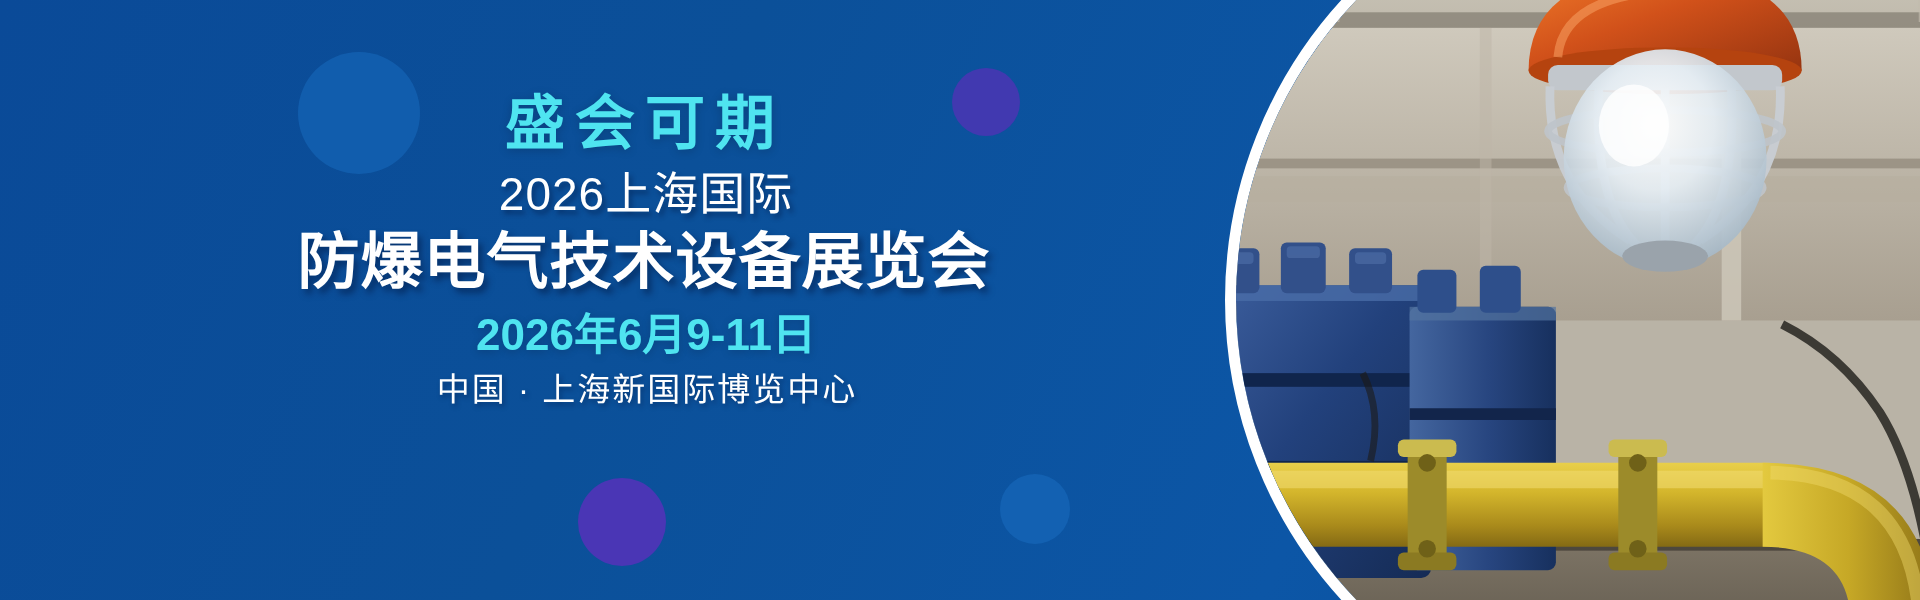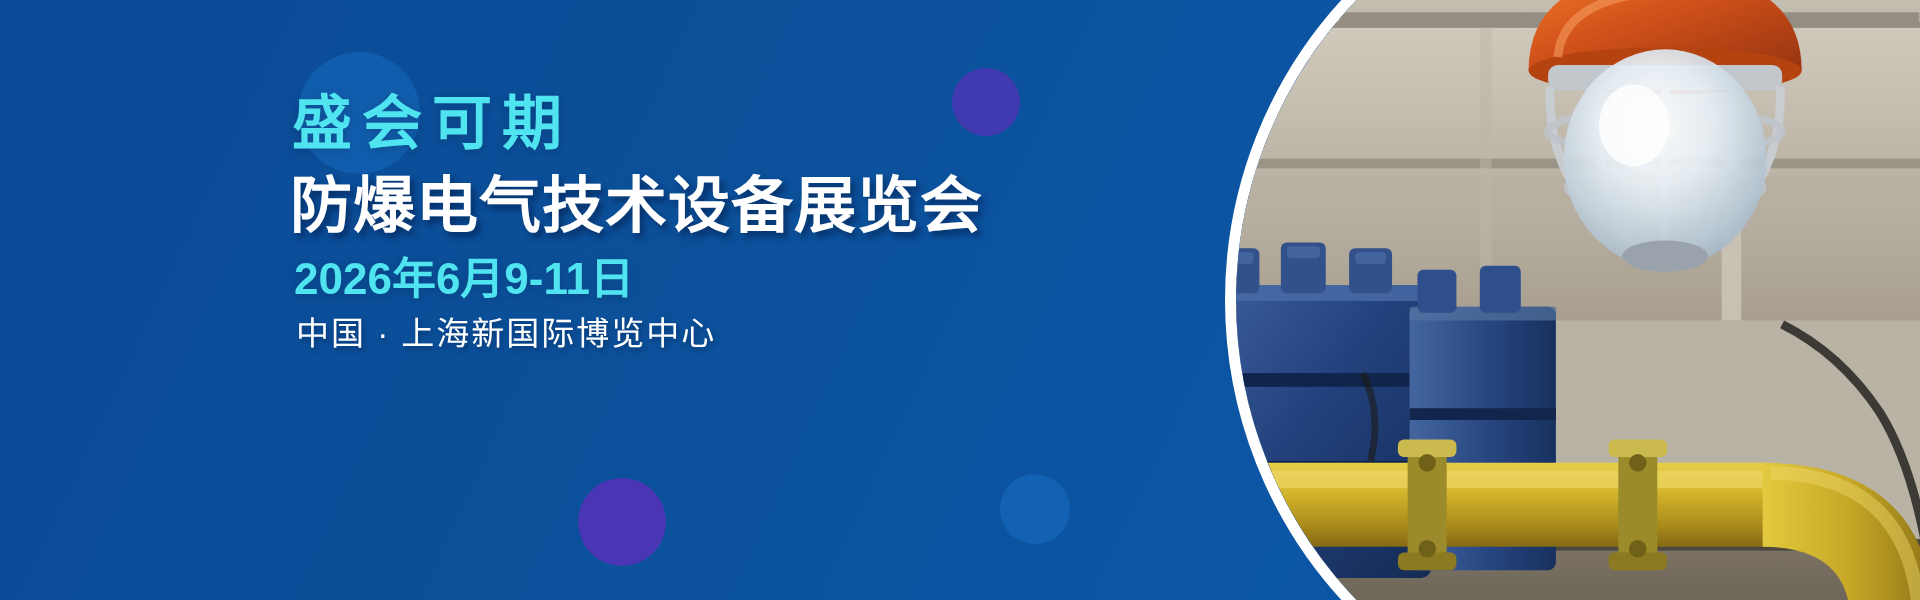--- a/index.html
+++ b/index.html
@@ -17,22 +17,23 @@
   
   .circle{position:absolute;border-radius:50%;}
   .c-soft-top   {left:298px; top:52px;  width:122px;height:122px; background:#1360b0; opacity:.85;}
   .c-purple-top {left:952px; top:68px;  width:68px; height:68px;  background:#4139b0;}
   .c-purple-bot {left:578px; top:478px; width:88px; height:88px;  background:#4a36b5;}
   .c-blue-bot   {left:1000px;top:474px; width:70px; height:70px;  background:#1463b4; opacity:.9;}
 
   
   .text-block{
     position:absolute;
-    left:290px; top:92px;
+    left:284px; top:92px;
     width:720px;
+    text-align:center;
   }
   .kicker{
     font-size:60px;
     font-weight:700;
     letter-spacing:10px;
     color:#4fe4f0;
     line-height:1.05;
     margin:0 0 14px 2px;
     text-shadow:0 2px 10px rgba(0,0,0,.18);
   }
@@ -97,20 +98,21 @@
 
 <div id="banner">
 
   <div class="circle c-soft-top"></div>
   <div class="circle c-purple-top"></div>
   <div class="circle c-purple-bot"></div>
   <div class="circle c-blue-bot"></div>
 
   <div class="text-block">
     <div class="kicker">盛会可期</div>
+    <div class="subtitle">2026上海国际</div>
     <div class="title">防爆电气技术设备展览会</div>
     <div class="date">2026年6月9-11日</div>
     <div class="venue">中国 · 上海新国际博览中心</div>
   </div>
 
   <div class="photo-wrap">
     <div class="photo">
       <svg viewBox="0 0 890 890" preserveAspectRatio="xMidYMid slice" aria-hidden="true">
         <defs>
           <linearGradient id="ceil" x1="0" y1="0" x2="0" y2="1">

